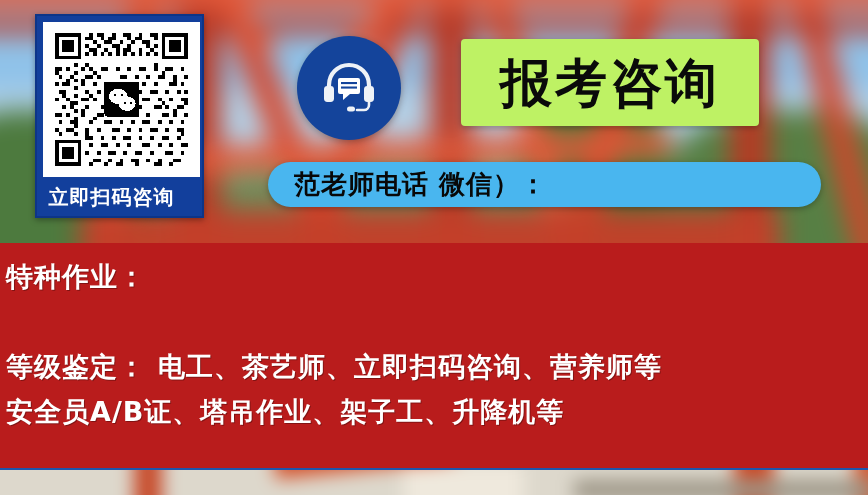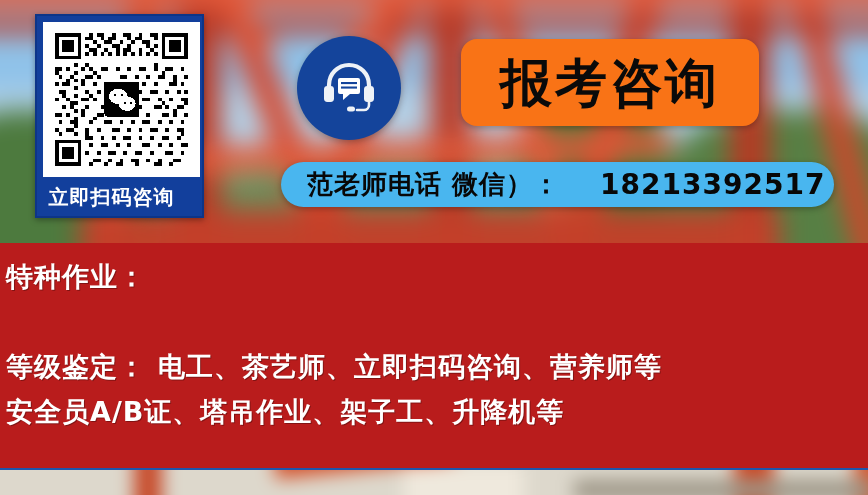--- a/index.html
+++ b/index.html
@@ -55,31 +55,31 @@
   
   .headset{
     position:absolute;left:297px;top:36px;width:104px;height:104px;border-radius:50%;
     background:#14449b;box-shadow:0 2px 7px rgba(0,0,0,.3);
   }
   .headset svg{position:absolute;left:22px;top:22px;}
 
   
   .pill-title{
     position:absolute;left:461px;top:39px;width:298px;height:87px;
-    background:#f97316;border-radius:16px;
+    background:#bef264;border-radius:4px;
     display:flex;align-items:center;justify-content:center;
     box-shadow:0 2px 6px rgba(0,0,0,.28);
   }
   .pill-title span{
     color:#0a0a0a;font-size:52px;font-weight:bold;letter-spacing:3px;
     font-family:"DejaVu Sans","Liberation Sans",sans-serif;
     line-height:1;
   }
   .pill-phone{
-    position:absolute;left:281px;top:162px;width:553px;height:45px;
+    position:absolute;left:268px;top:162px;width:553px;height:45px;
     background:#49b6ef;border-radius:23px;
     display:flex;align-items:center;
     box-shadow:0 2px 6px rgba(0,0,0,.28);
   }
   .pill-phone .ptxt{
     color:#080808;font-size:26px;font-weight:bold;
     font-family:"DejaVu Sans","Liberation Sans",sans-serif;
     padding-left:26px;letter-spacing:1px;white-space:nowrap;
   }
   .pill-phone .pnum{
@@ -400,21 +400,20 @@
       <rect x="28" y="48.5" width="8" height="5" rx="2.5" fill="#eef2f7"></rect>
     </svg>
   </div>
 
   <div class="pill-title">
     <span>报考咨询</span>
   </div>
 
   <div class="pill-phone">
     <span class="ptxt">范老师电话 微信）：</span>
-    <span class="pnum">18213392517</span>
   </div>
 
   <div class="panel">
     <div class="rows">
       <div class="row">
         <span class="lbl">特种作业：</span>
       </div>
       <div class="row">
       </div>
       <div class="row">

